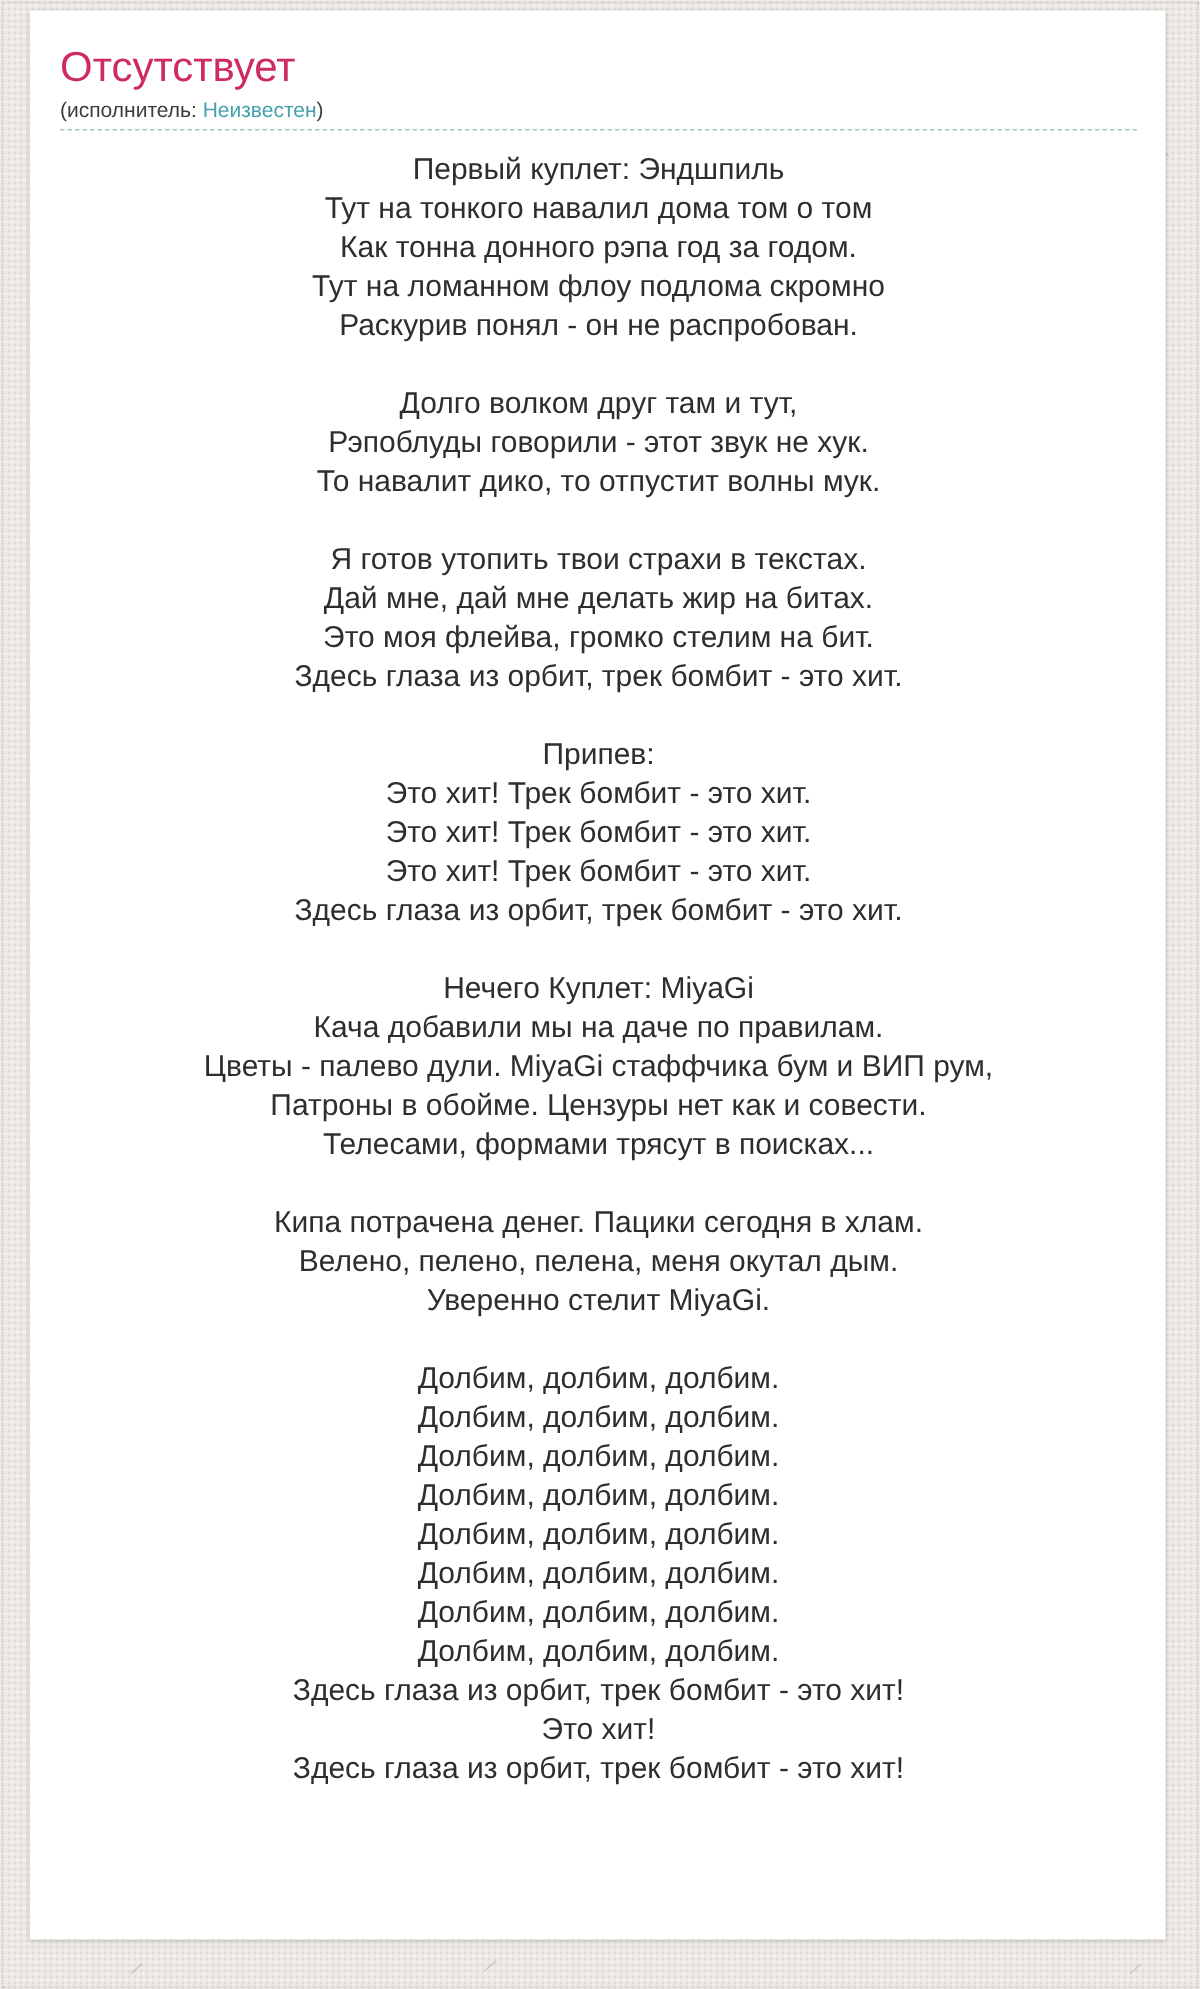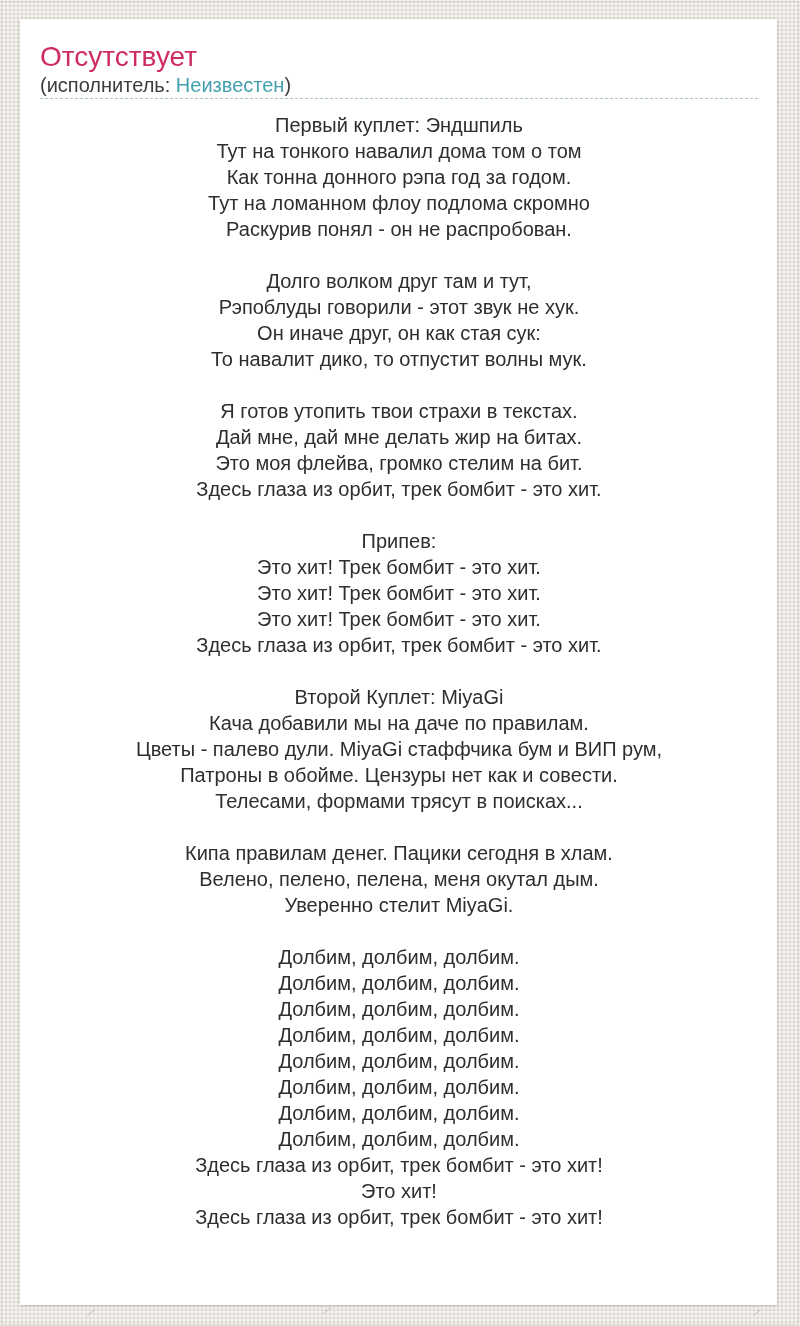--- a/index.html
+++ b/index.html
@@ -34,21 +34,21 @@
     transform: rotate(-40deg);
   }
   .fiber.f1 { left: 86px;  top: 1312px; }
   .fiber.f2 { left: 322px; top: 1310px; }
   .fiber.f3 { left: 752px; top: 1312px; }
   .fiber.f4 { left: 770px; top: 100px; transform: rotate(40deg); }
 
   .card {
     position: absolute;
     left: 20px;
-    top: 19px;
+    top: 7px;
     width: 757px;
     height: 1286px;
     box-sizing: border-box;
     background: #ffffff;
     box-shadow: 0 1px 3px rgba(110, 100, 88, 0.30);
     padding: 22px 19px 24px 20px;
   }
 
   .song-title {
     margin: 0 0 2px 0;
@@ -56,21 +56,21 @@
     line-height: 32px;
     font-weight: 400;
   }
   .song-title a {
     color: var(--title-color, #cf2b63);
     text-decoration: none;
     cursor: pointer;
   }
 
   .artist-line {
-    font-size: 20px;
+    font-size: 14px;
     line-height: 20px;
     color: #3c3c3c;
     padding-bottom: 3px;
     border-bottom: 1px dashed var(--dash-color, #a9c1cd);
   }
   .artist-line a {
     color: var(--artist-link-color, #44a0ae);
     text-decoration: none;
     cursor: pointer;
   }
@@ -103,45 +103,44 @@
       <div class="stanza">
         <div class="line">Первый куплет: Эндшпиль</div>
         <div class="line">Тут на тонкого навалил дома том о том</div>
         <div class="line">Как тонна донного рэпа год за годом.</div>
         <div class="line">Тут на ломанном флоу подлома скромно</div>
         <div class="line">Раскурив понял - он не распробован.</div>
       </div>
       <div class="stanza">
         <div class="line">Долго волком друг там и тут,</div>
         <div class="line">Рэпоблуды говорили - этот звук не хук.</div>
-        <div class="line">Он иначе друг, он как стая сук:</div>
         <div class="line">То навалит дико, то отпустит волны мук.</div>
       </div>
       <div class="stanza">
         <div class="line">Я готов утопить твои страхи в текстах.</div>
         <div class="line">Дай мне, дай мне делать жир на битах.</div>
         <div class="line">Это моя флейва, громко стелим на бит.</div>
         <div class="line">Здесь глаза из орбит, трек бомбит - это хит.</div>
       </div>
       <div class="stanza">
         <div class="line">Припев:</div>
         <div class="line">Это хит! Трек бомбит - это хит.</div>
         <div class="line">Это хит! Трек бомбит - это хит.</div>
         <div class="line">Это хит! Трек бомбит - это хит.</div>
         <div class="line">Здесь глаза из орбит, трек бомбит - это хит.</div>
       </div>
       <div class="stanza">
-        <div class="line">Второй Куплет: MiyaGi</div>
+        <div class="line">Нечего Куплет: MiyaGi</div>
         <div class="line">Кача добавили мы на даче по правилам.</div>
         <div class="line">Цветы - палево дули. MiyaGi стаффчика бум и ВИП рум,</div>
         <div class="line">Патроны в обойме. Цензуры нет как и совести.</div>
         <div class="line">Телесами, формами трясут в поисках...</div>
       </div>
       <div class="stanza">
-        <div class="line">Кипа правилам денег. Пацики сегодня в хлам.</div>
+        <div class="line">Кипа потрачена денег. Пацики сегодня в хлам.</div>
         <div class="line">Велено, пелено, пелена, меня окутал дым.</div>
         <div class="line">Уверенно стелит MiyaGi.</div>
       </div>
       <div class="stanza">
         <div class="line">Долбим, долбим, долбим.</div>
         <div class="line">Долбим, долбим, долбим.</div>
         <div class="line">Долбим, долбим, долбим.</div>
         <div class="line">Долбим, долбим, долбим.</div>
         <div class="line">Долбим, долбим, долбим.</div>
         <div class="line">Долбим, долбим, долбим.</div>

